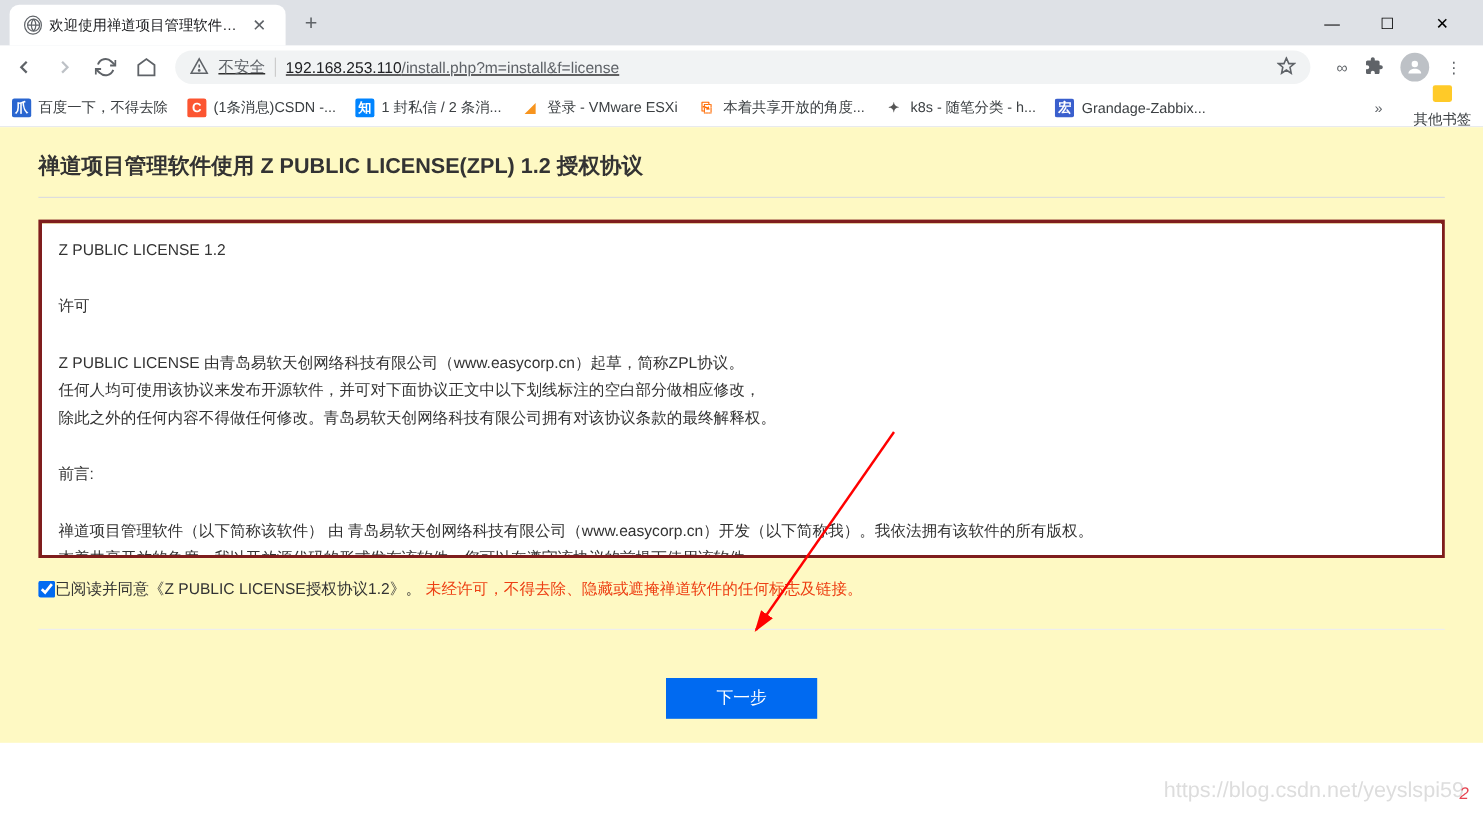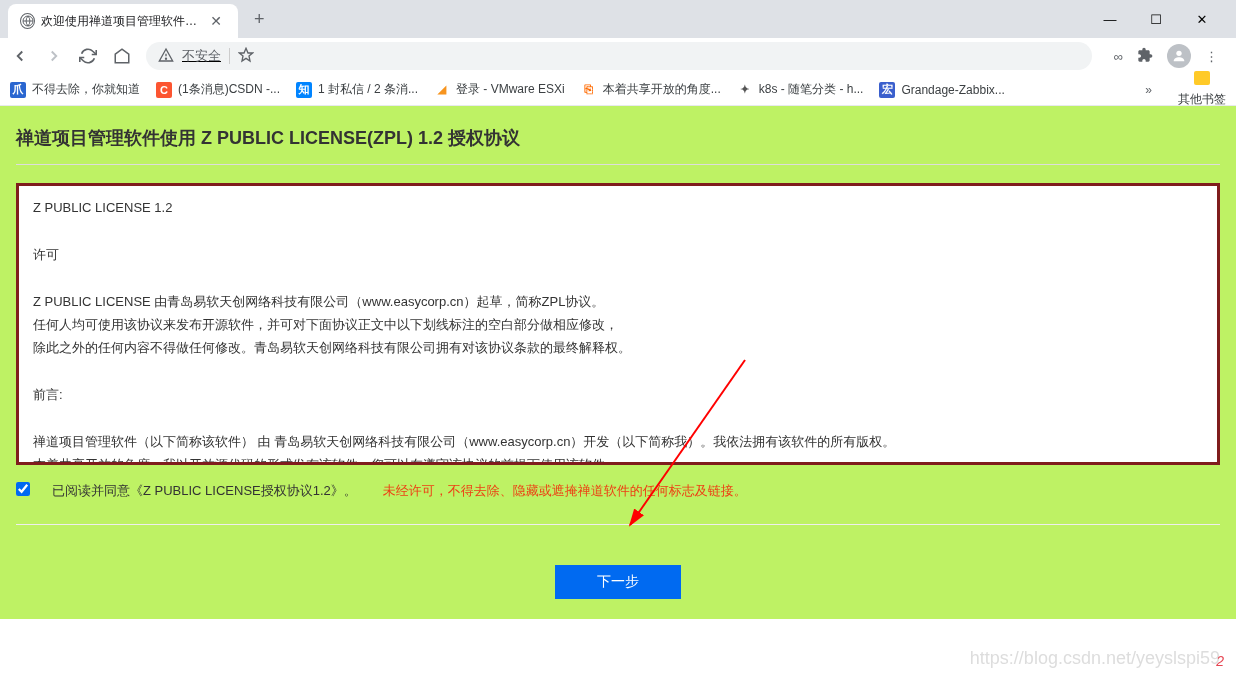--- a/index.html
+++ b/index.html
@@ -29,27 +29,27 @@
     .avatar-circle { width: 24px; height: 24px; border-radius: 50%; background: #bdc1c6; display: flex; align-items: center; justify-content: center; }
     
     .bookmarks-bar { height: 32px; display: flex; align-items: center; padding: 0 10px; gap: 16px; border-bottom: 1px solid #e8eaed; background: #fff; font-size: 12px; }
     .bookmark { display: flex; align-items: center; gap: 6px; cursor: pointer; color: #3c4043; max-width: 150px; white-space: nowrap; overflow: hidden; text-overflow: ellipsis; }
     .bk-icon { width: 16px; height: 16px; display: flex; align-items: center; justify-content: center; font-size: 11px; font-weight: bold; border-radius: 2px; flex-shrink: 0; }
     .bm-more { color: #5f6368; margin-left: auto; cursor: pointer; }
     .other-bm { display: flex; align-items: center; gap: 6px; cursor: pointer; color: #3c4043; margin-left: 10px; flex-direction: column; }
     .folder-icon { width: 16px; height: 14px; background: #ffca28; border-radius: 2px; }
     
     
-    .content { padding: 20px 16px; background: #bef264; }
+    .content { padding: 20px 32px; background: #fef9c3; }
     h1.page-title { font-size: 18px; font-weight: bold; color: #333; margin-bottom: 14px; }
     .hr-dark { border: none; border-top: 1px solid #ddd; margin-bottom: 18px; }
     
     .license-box { border: 3px solid #7f1d1d; width: 100%; height: 282px; padding: 10px 14px; font-size: 13px; color: #333; line-height: 1.8; overflow-y: scroll; resize: none; font-family: inherit; white-space: pre-wrap; }
     
-    .agree-row { display: flex; gap: 22px; margin-top: 14px; font-size: 13px; }
+    .agree-row { display: flex; align-items: center; gap: 0; margin-top: 14px; font-size: 13px; }
     .agree-checkbox { width: 14px; height: 14px; accent-color: #006af1; cursor: pointer; }
     .agree-label { color: #333; }
     .warn-text { color: #ed4014; margin-left: 4px; }
     
     .hr-light { border: none; border-top: 1px solid #eee; margin-top: 24px; }
     
     .btn-row { text-align: center; margin-top: 40px; }
     .next-btn { background: #006af1; color: #fff; border: none; padding: 8px 42px; font-size: 14px; cursor: pointer; }
     
     
@@ -107,20 +107,21 @@
     <div class="url-box">
       <span class="warn-icon">
         <svg width="16" height="16" viewBox="0 0 24 24" fill="none" stroke="#5f6368" stroke-width="2">
             <path d="M12 3l10 18H2z"></path>
             <line x1="12" y1="10" x2="12" y2="14"></line>
             <circle cx="12" cy="17.5" r="0.8" fill="#5f6368"></circle>
           </svg>
       </span>
       <span class="not-secure">不安全</span>
       <span class="divider-v"></span>
+      <span class="url-text"><span>192.168.253.110</span><span class="url-dim">/install.php?m=install&amp;f=license</span></span>
       <span>
         <svg width="16" height="16" viewBox="0 0 24 24" fill="none" stroke="#5f6368" stroke-width="2">
             <path d="M12 2l3 7h7l-5.5 4.5L18 21l-6-4-6 4 1.5-7.5L2 9h7z"></path>
           </svg>
       </span>
     </div>
     <div class="right-icons">
       <span>∞</span>
       <span>
         <svg width="16" height="16" viewBox="0 0 24 24" fill="#5f6368">
@@ -134,21 +135,21 @@
           </svg>
       </span>
       <span>⋮</span>
     </div>
   </div>
 
   <div class="bookmarks-bar" id="bm-bar">
 
   <div class="bookmark">
         <span class="bk-icon" style="background: rgb(42, 102, 208); color: rgb(255, 255, 255);">爪</span>
-        <span>不得去除，你就知道</span>
+        <span>百度一下，不得去除</span>
       </div>
       <div class="bookmark">
         <span class="bk-icon" style="background: rgb(252, 85, 49); color: rgb(255, 255, 255);">C</span>
         <span>(1条消息)CSDN -...</span>
       </div>
       <div class="bookmark">
         <span class="bk-icon" style="background: rgb(0, 132, 255); color: rgb(255, 255, 255);">知</span>
         <span>1 封私信 / 2 条消...</span>
       </div>
       <div class="bookmark">

